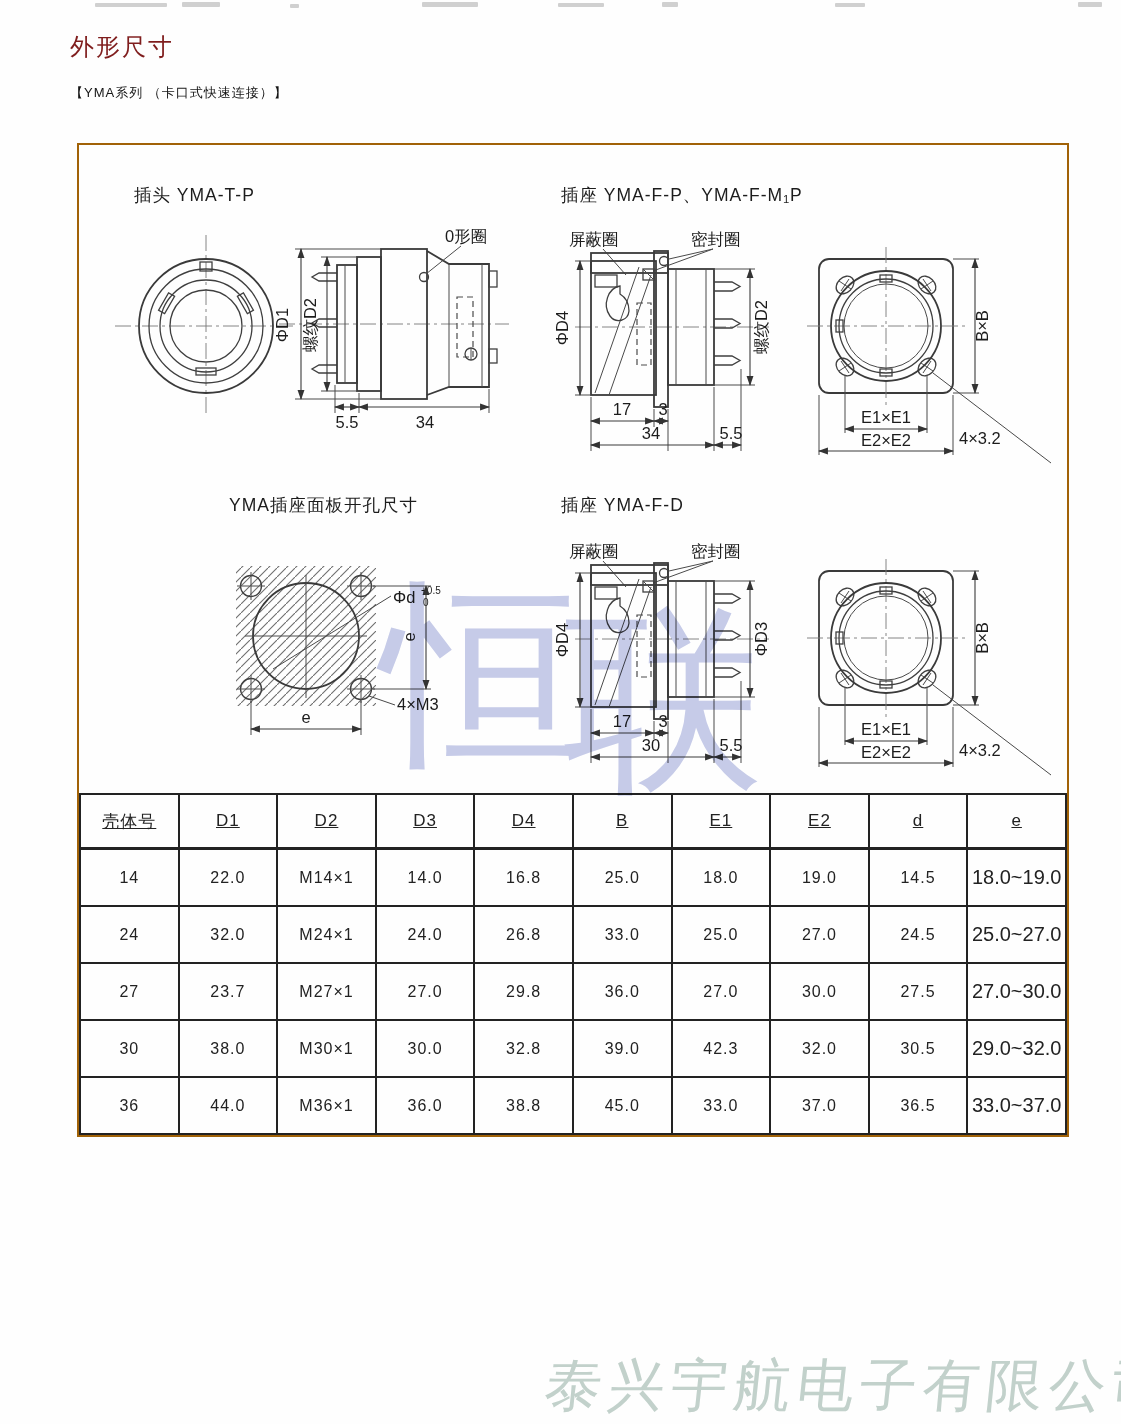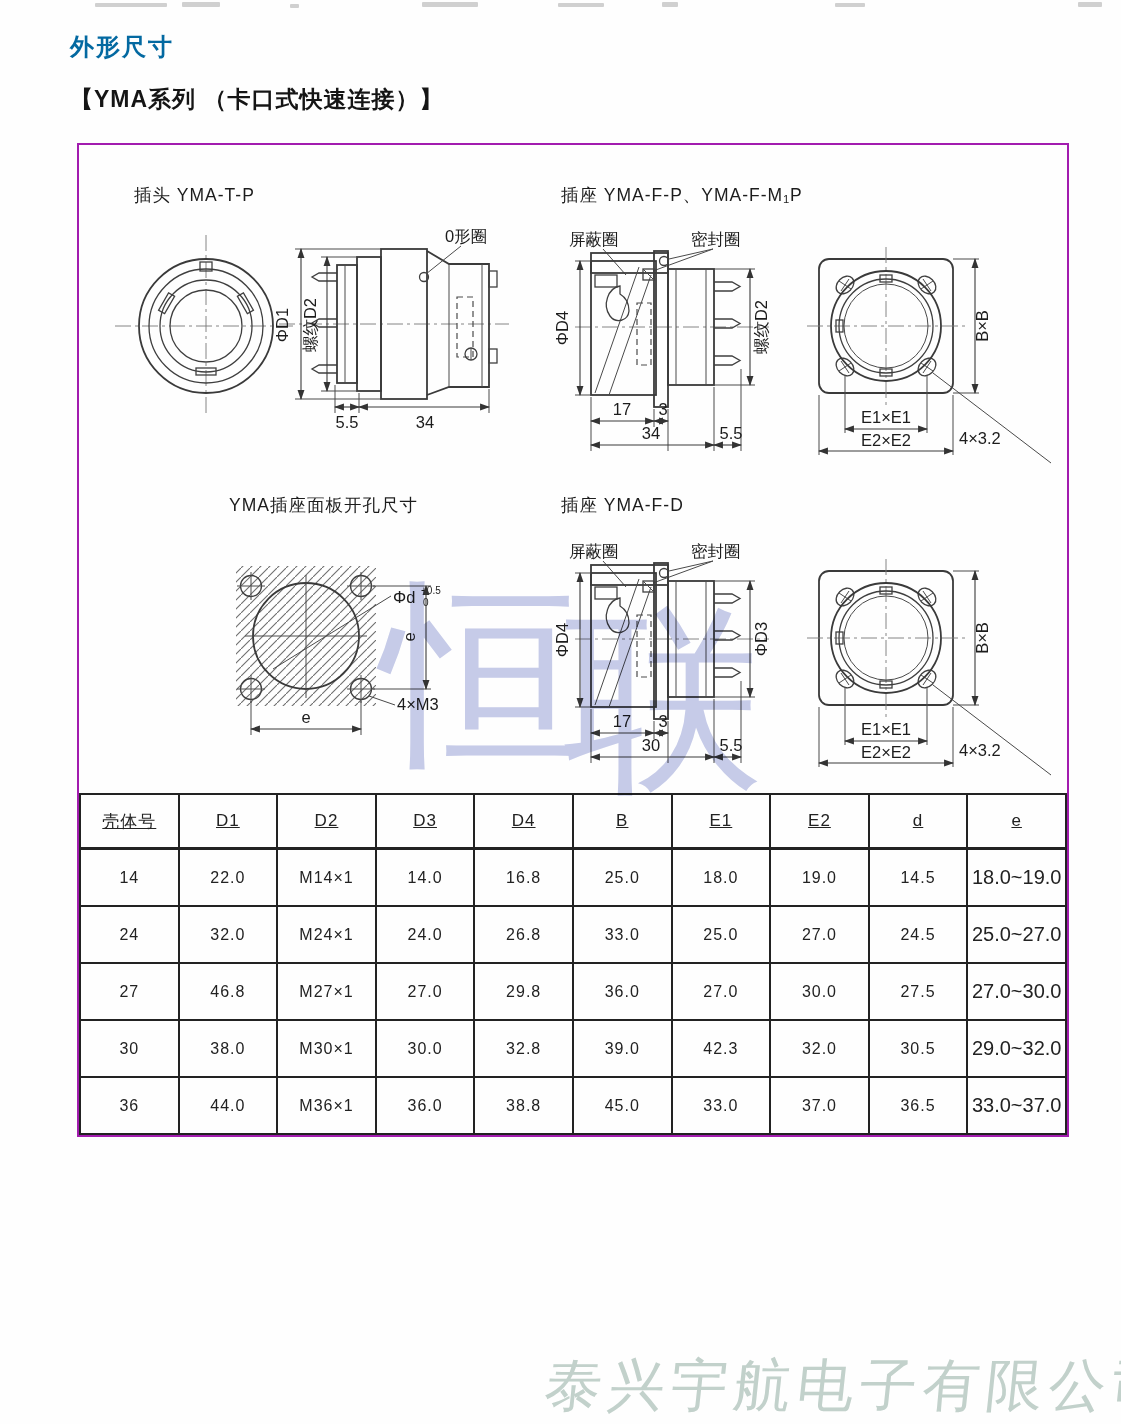--- a/index.html
+++ b/index.html
@@ -1,23 +1,23 @@
 <!DOCTYPE html>
 <html><head>
 <meta charset="utf-8">
 <style>
   html,body{margin:0;padding:0;background:#ffffff;}
   .page{position:relative;width:1121px;height:1424px;background:#fefefe;overflow:hidden;
         font-family:"Liberation Sans",sans-serif;color:#1c1c1c;}
   
   .frag{position:absolute;background:#b7b7b7;opacity:.65;border-radius:1px;}
-  .page-title{position:absolute;left:70px;top:31px;font-size:24px;font-weight:bold;
-              letter-spacing:2px;color:#0369a1;}
-  .page-subtitle{position:absolute;left:70px;top:84px;font-size:23px;color:#151515;letter-spacing:1px;font-weight:bold;}
-  .frame{position:absolute;left:77px;top:143px;width:992px;border:2px solid #a21caf;
+  .page-title{position:absolute;left:70px;top:31px;font-size:24px;font-weight:normal;
+              letter-spacing:2px;color:#7f1d1d;}
+  .page-subtitle{position:absolute;left:70px;top:84px;font-size:13px;color:#151515;letter-spacing:1px;}
+  .frame{position:absolute;left:77px;top:143px;width:992px;border:2px solid #a16207;
          box-sizing:border-box;background:transparent;}
   .drawings{position:relative;width:988px;height:648px;}
   .drawings svg{position:absolute;left:0;top:0;}
   svg text{fill:#1c1c1c;font-family:"Liberation Sans",sans-serif;font-size:16.5px;}
   svg text.dt{font-size:17.5px;letter-spacing:1px;}
   svg text.tol{font-size:10px;}
   .ol{fill:none;stroke:#3a3a3a;stroke-width:1.8;}
   .m {fill:none;stroke:#3f3f3f;stroke-width:1.3;}
   .thin{fill:none;stroke:#4a4a4a;stroke-width:1;}
   .dim{fill:none;stroke:#3a3a3a;stroke-width:1.1;}
@@ -333,21 +333,21 @@
             <td>24.0</td>
             <td>26.8</td>
             <td>33.0</td>
             <td>25.0</td>
             <td>27.0</td>
             <td>24.5</td>
             <td>25.0~27.0</td>
           </tr>
           <tr>
             <td>27</td>
-            <td>46.8</td>
+            <td>23.7</td>
             <td>M27×1</td>
             <td>27.0</td>
             <td>29.8</td>
             <td>36.0</td>
             <td>27.0</td>
             <td>30.0</td>
             <td>27.5</td>
             <td>27.0~30.0</td>
           </tr>
           <tr>

